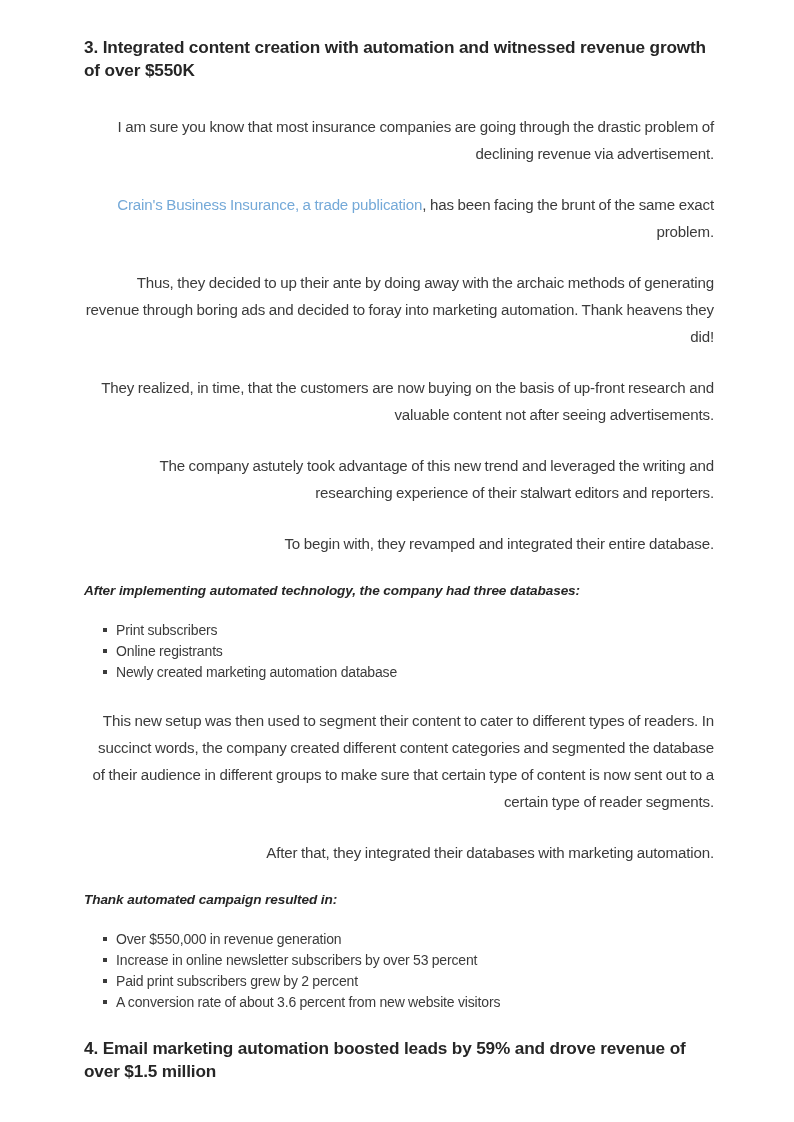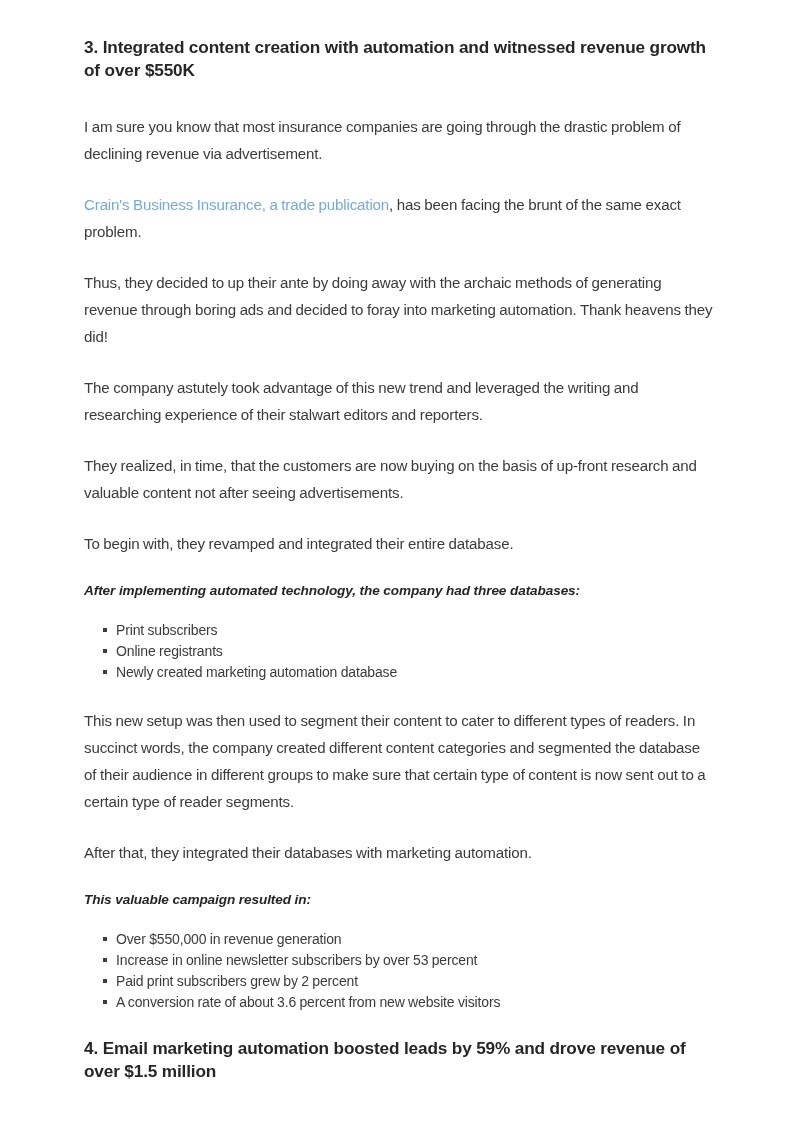--- a/index.html
+++ b/index.html
@@ -48,20 +48,21 @@
 
   
   .para {
     font-family: "Liberation Sans", sans-serif;
     font-size: 15.1px;
     line-height: 27px;
     color: #3b3b3b;
     margin: 0 0 24px 0;
     letter-spacing: -0.15px;
     word-spacing: -0.4px;
+    text-align: right;
   }
 
   
   .doclink {
     color: #74a9d8;
     text-decoration: none;
   }
 
   
   .lead-in {
@@ -110,39 +111,39 @@
     <div class="heading-block">
       <h2 class="section-heading">3. Integrated content creation with automation and witnessed revenue growth of over $550K</h2>
     </div>
 
     <p class="para">I am sure you know that most insurance companies are going through the drastic problem of declining revenue via advertisement.</p>
 
     <p class="para"><a class="doclink" href="#">Crain's Business Insurance, a trade publication</a><span>, has been facing the brunt of the same exact problem.</span></p>
 
     <p class="para">Thus, they decided to up their ante by doing away with the archaic methods of generating revenue through boring ads and decided to foray into marketing automation. Thank heavens they did!</p>
 
+    <p class="para">They realized, in time, that the customers are now buying on the basis of up-front research and valuable content not after seeing advertisements.</p>
+
     <p class="para">The company astutely took advantage of this new trend and leveraged the writing and researching experience of their stalwart editors and reporters.</p>
-
-    <p class="para">They realized, in time, that the customers are now buying on the basis of up-front research and valuable content not after seeing advertisements.</p>
 
     <p class="para">To begin with, they revamped and integrated their entire database.</p>
 
     <p class="lead-in">After implementing automated technology, the company had three databases:</p>
 
     <ul class="bullets">
       <li><span class="marker"></span><span>Print subscribers</span></li>
       <li><span class="marker"></span><span>Online registrants</span></li>
       <li><span class="marker"></span><span>Newly created marketing automation database</span></li>
     </ul>
 
     <p class="para">This new setup was then used to segment their content to cater to different types of readers. In succinct words, the company created different content categories and segmented the database of their audience in different groups to make sure that certain type of content is now sent out to a certain type of reader segments.</p>
 
     <p class="para">After that, they integrated their databases with marketing automation.</p>
 
-    <p class="lead-in">This valuable campaign resulted in:</p>
+    <p class="lead-in">Thank automated campaign resulted in:</p>
 
     <ul class="bullets">
       <li><span class="marker"></span><span>Over $550,000 in revenue generation</span></li>
       <li><span class="marker"></span><span>Increase in online newsletter subscribers by over 53 percent</span></li>
       <li><span class="marker"></span><span>Paid print subscribers grew by 2 percent</span></li>
       <li><span class="marker"></span><span>A conversion rate of about 3.6 percent from new website visitors</span></li>
     </ul>
 
     <div class="heading-block last">
       <h2 class="section-heading">4. Email marketing automation boosted leads by 59% and drove revenue of over $1.5 million</h2>

